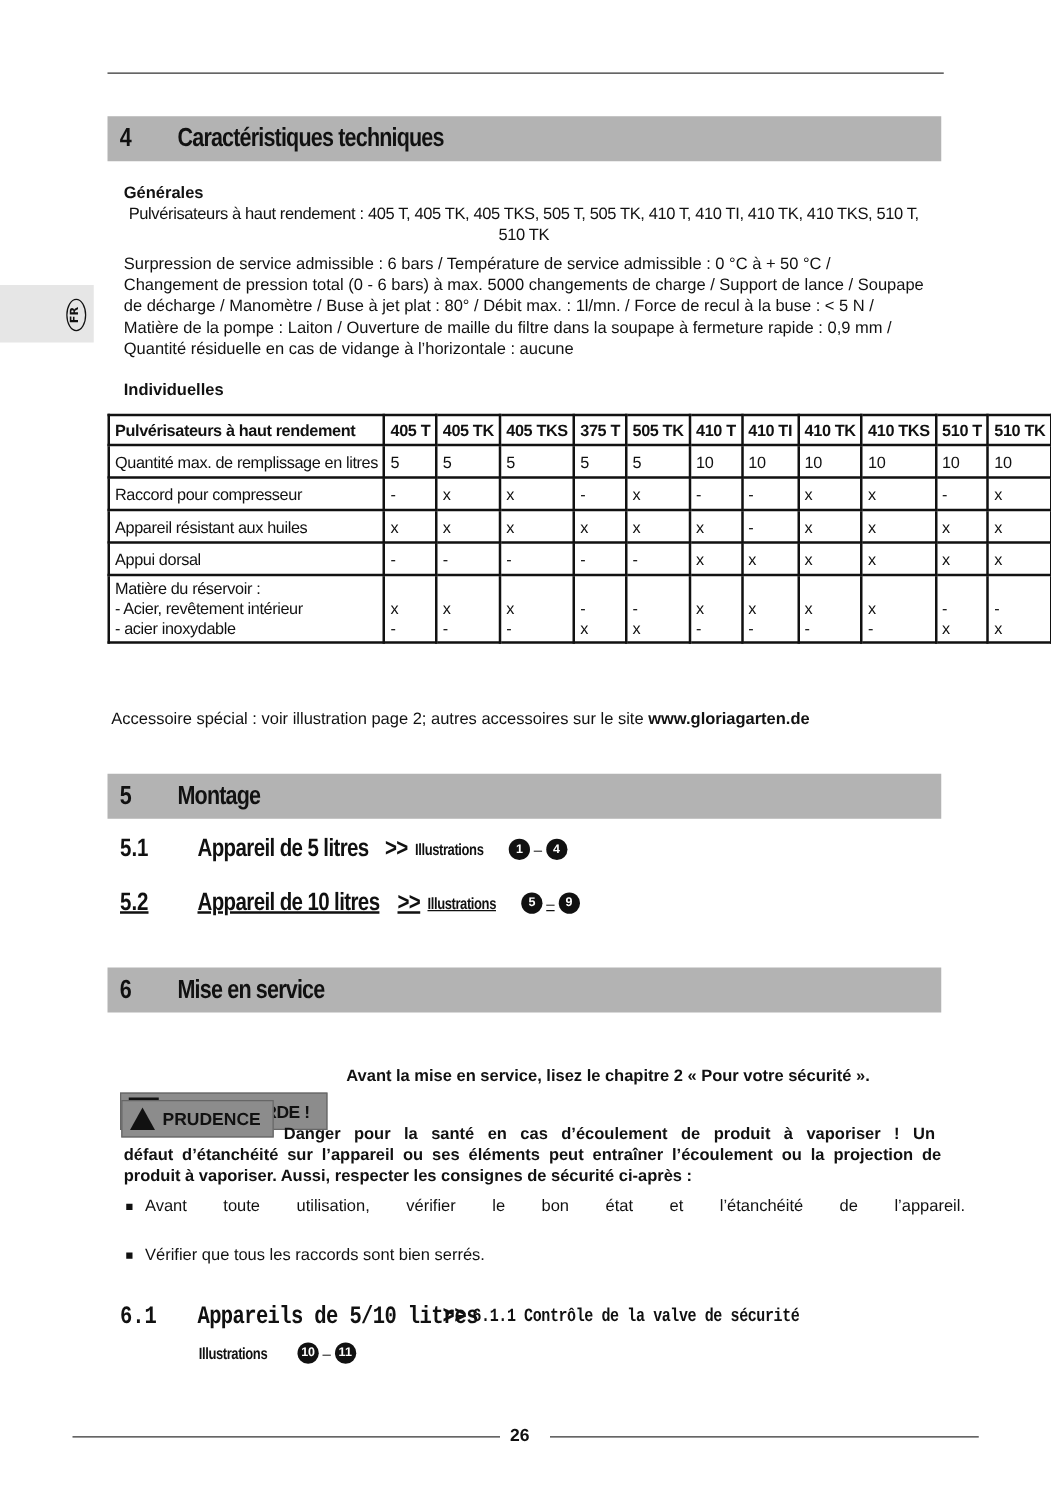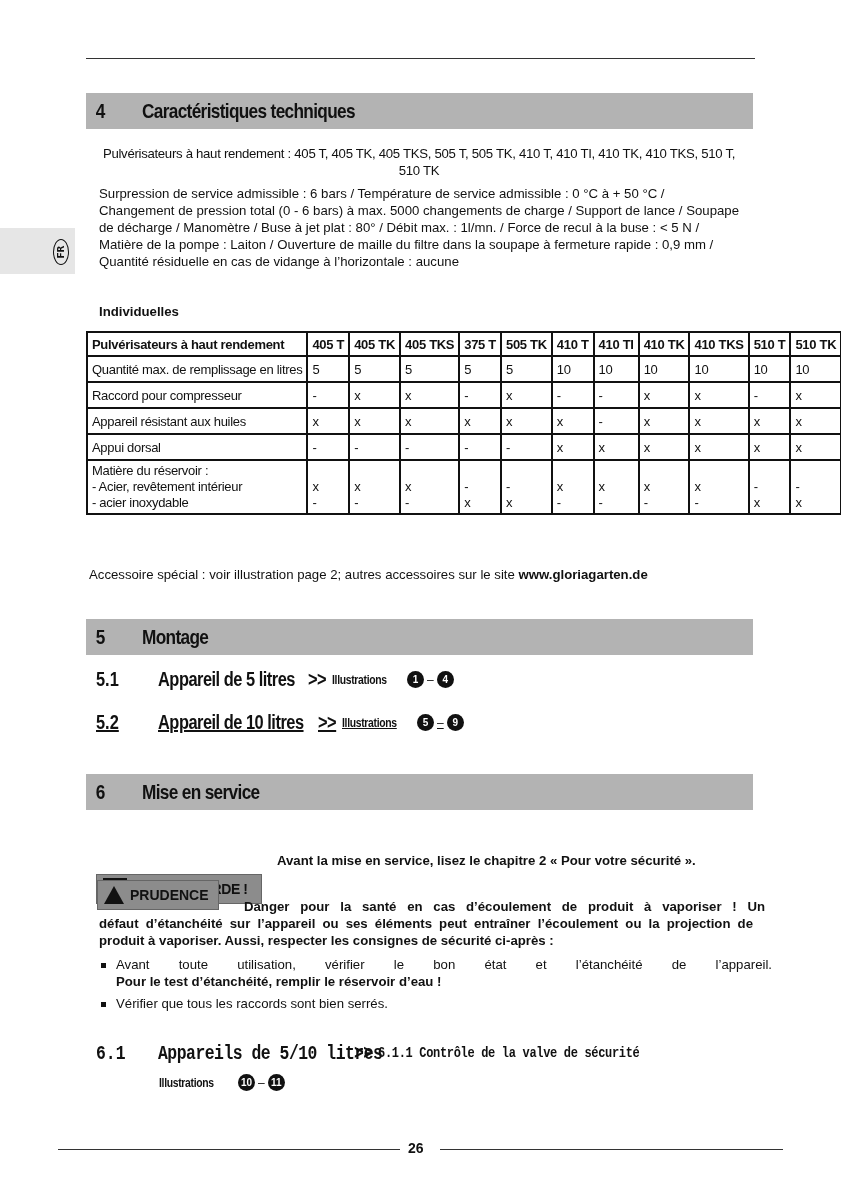--- a/index.html
+++ b/index.html
@@ -41,20 +41,21 @@
 <div class="lang-badge">
     <span>FR</span>
   </div>
 
 <div class="sec-bar" style="top:93px;height:36px;">
   <span class="sec-num">4</span>
   <span class="sec-title">Caractéristiques techniques</span>
 </div>
 
 <div class="block" style="top:145px;">
+  <div class="bold">Générales</div>
   <div style="letter-spacing:-0.3px;text-align:center;">Pulvérisateurs à haut rendement : 405 T, 405 TK, 405 TKS, 505 T, 505 TK, 410 T, 410 TI, 410 TK, 410 TKS, 510 T, 510 TK</div>
   <div style="margin-top:6px;">Surpression de service admissible : 6 bars / Température de service admissible : 0 °C à + 50 °C / Changement de pression total (0 - 6 bars) à max. 5000 changements de charge  / Support de lance  / Soupape de décharge  / Manomètre / Buse à jet plat : 80° / Débit max. : 1l/mn. / Force de recul à la buse : &lt; 5 N / Matière de la pompe : Laiton / Ouverture de maille du filtre dans la soupape à fermeture rapide : 0,9 mm / Quantité résiduelle en cas de vidange à l’horizontale : aucune</div>
 </div>
 
 <div class="block bold" style="top:303px;">Individuelles</div>
 
 <table class="spec">
   <tbody>
       <tr class="hdr">
     <td class="lbl">Pulvérisateurs à haut rendement</td>
@@ -230,26 +231,25 @@
       <span class="tri2"></span>
     </span>
   <span style="letter-spacing:-0.4px;">MISE EN GARDE !</span>
 </div>
 <div class="block bold" style="top:852px;left:277px;width:480px;">Avant la mise en service, lisez le chapitre 2 « Pour votre sécurité ».</div>
 
 <div class="warn-badge" style="left:97px;top:880px;width:108px;">
   <span class="tri"></span>
   <span>PRUDENCE</span>
 </div>
-<div class="block bold" style="top:898px;left:244px;width:521px;text-align:justify;text-align-last:justify;">Danger pour la santé en cas d’écoulement de produit à vaporiser ! Un</div>
+<div class="block bold" style="top:898px;left:227px;width:521px;text-align:justify;text-align-last:justify;">Danger pour la santé en cas d’écoulement de produit à vaporiser ! Un</div>
 <div class="block bold" style="top:915px;left:99px;width:654px;text-align:justify;">défaut d’étanchéité sur l’appareil ou ses éléments peut entraîner l’écoulement ou la projection de produit à vaporiser. Aussi, respecter les consignes de sécurité ci-après :</div>
 
 <div class="bullet" style="top:956px;">
   <div style="text-align:justify;text-align-last:justify;">Avant toute utilisation, vérifier le bon état et l’étanchéité de l’appareil.</div>
-  <div class="bold">Pour le test d’étanchéité, remplir le réservoir d’eau !</div>
 </div>
 <div class="bullet" style="top:995px;">
   <div>Vérifier que tous les raccords sont bien serrés.</div>
 </div>
 
 <div class="sub" style="top:1042px;font-family:Liberation Mono, monospace;">
   <span class="sub-num">6.1</span>
   <span class="sub-title" style="width:196px;">Appareils de 5/10 litres</span>
   <span class="sub-title" style="width:24px;">&gt;&gt;</span>
   <span class="small-bold" style="font-size:15px;transform:scaleX(0.8);transform-origin:left;display:inline-block;">6.1.1 Contrôle de la valve de sécurité</span>

